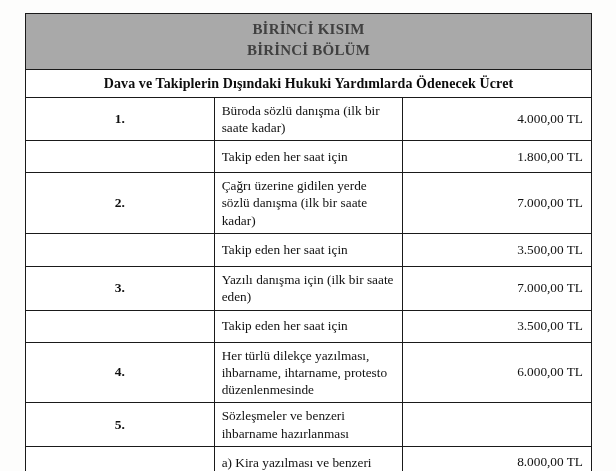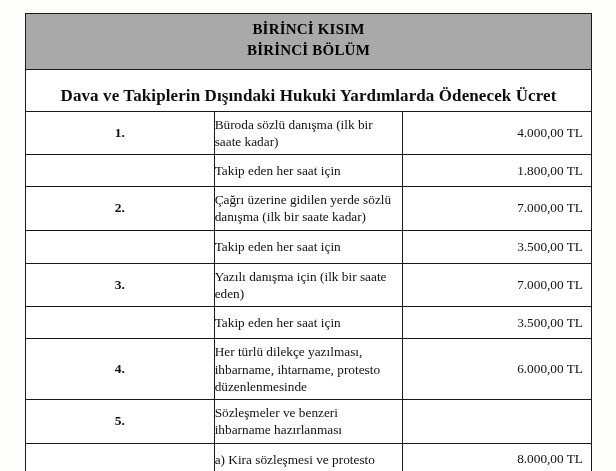--- a/index.html
+++ b/index.html
@@ -46,48 +46,48 @@
 
   
   .band {
     background: #a9a9a9 !important;
     text-align: center;
     font-weight: bold;
     font-size: 15px;
     letter-spacing: 0.2px;
     padding: 5px 0 7px 0;
     line-height: 1.42;
-    color: #000000;
+    color: #404040;
   }
   .band .line {
     display: block;
   }
 
   .subtitle {
     text-align: center;
     font-weight: bold;
-    font-size: 17px;
-    padding: 16px 0 5px 0;
+    font-size: 14px;
+    padding: 6px 0 5px 0;
     letter-spacing: 0.1px;
     color: #0d0d0d;
   }
 
   
   .col-no {
     width: 25px;
     text-align: center;
     font-weight: bold;
     font-size: 13.5px;
     padding: 2px 0;
   }
   .col-desc {
     width: 390px;
     text-align: left;
     font-size: 13.3px;
-    padding: 4px 6px 4px 0;
+    padding: 4px 6px 4px 7px;
     line-height: 1.30;
   }
   .col-amt {
     width: 150px;
     text-align: right;
     font-size: 13.3px;
     padding: 4px 8px 4px 4px;
     white-space: nowrap;
   }
 
@@ -174,19 +174,19 @@
         <tr class="r-single">
           <td class="col-no">5.</td>
           <td class="col-desc">
             <span class="desc-line">Sözleşmeler ve benzeri ihbarname hazırlanması</span>
           </td>
           <td class="col-amt"></td>
         </tr>
         <tr class="r-single">
           <td class="col-no"></td>
           <td class="col-desc">
-            <span class="desc-line">a) Kira sözleşmesi ve protesto</span>
+            <span class="desc-line">a) Kira yazılması ve benzeri</span>
           </td>
           <td class="col-amt">8.000,00 TL</td>
         </tr>
       </tbody>
   </table>
 </div>
 
 </body></html>

